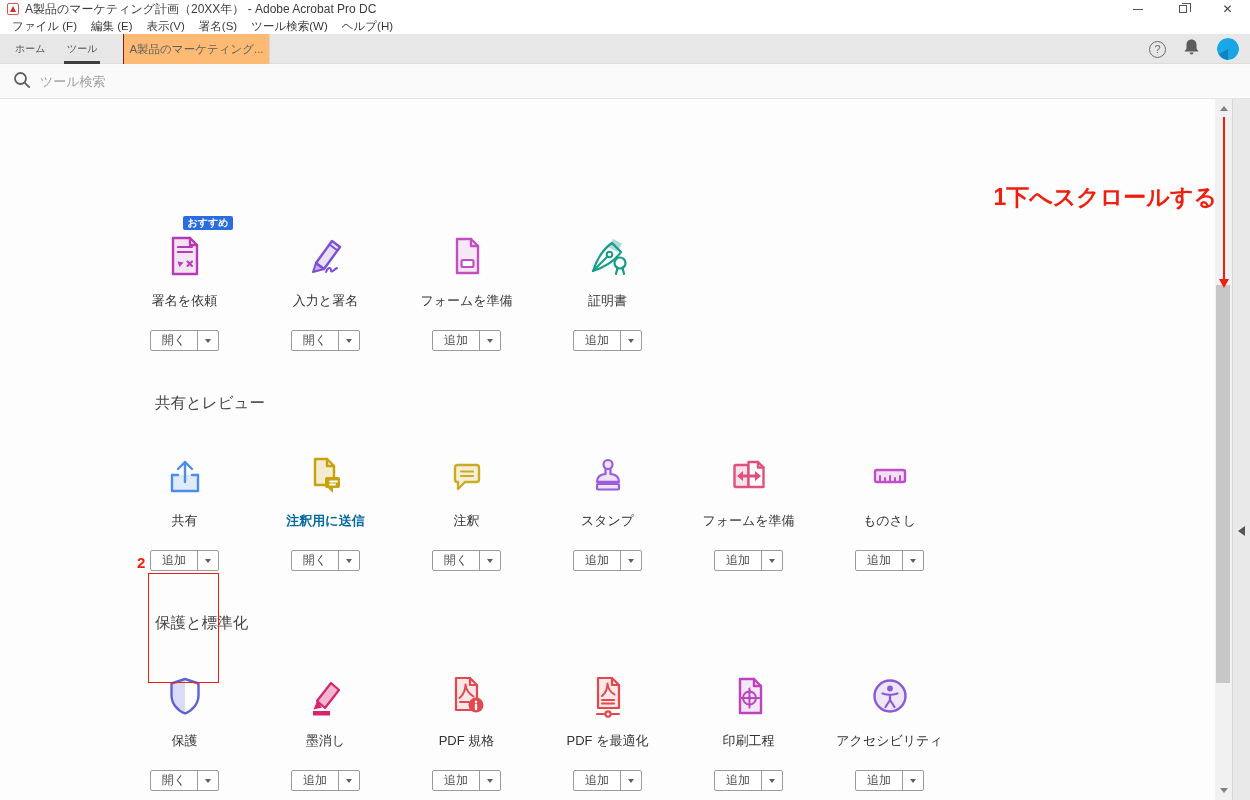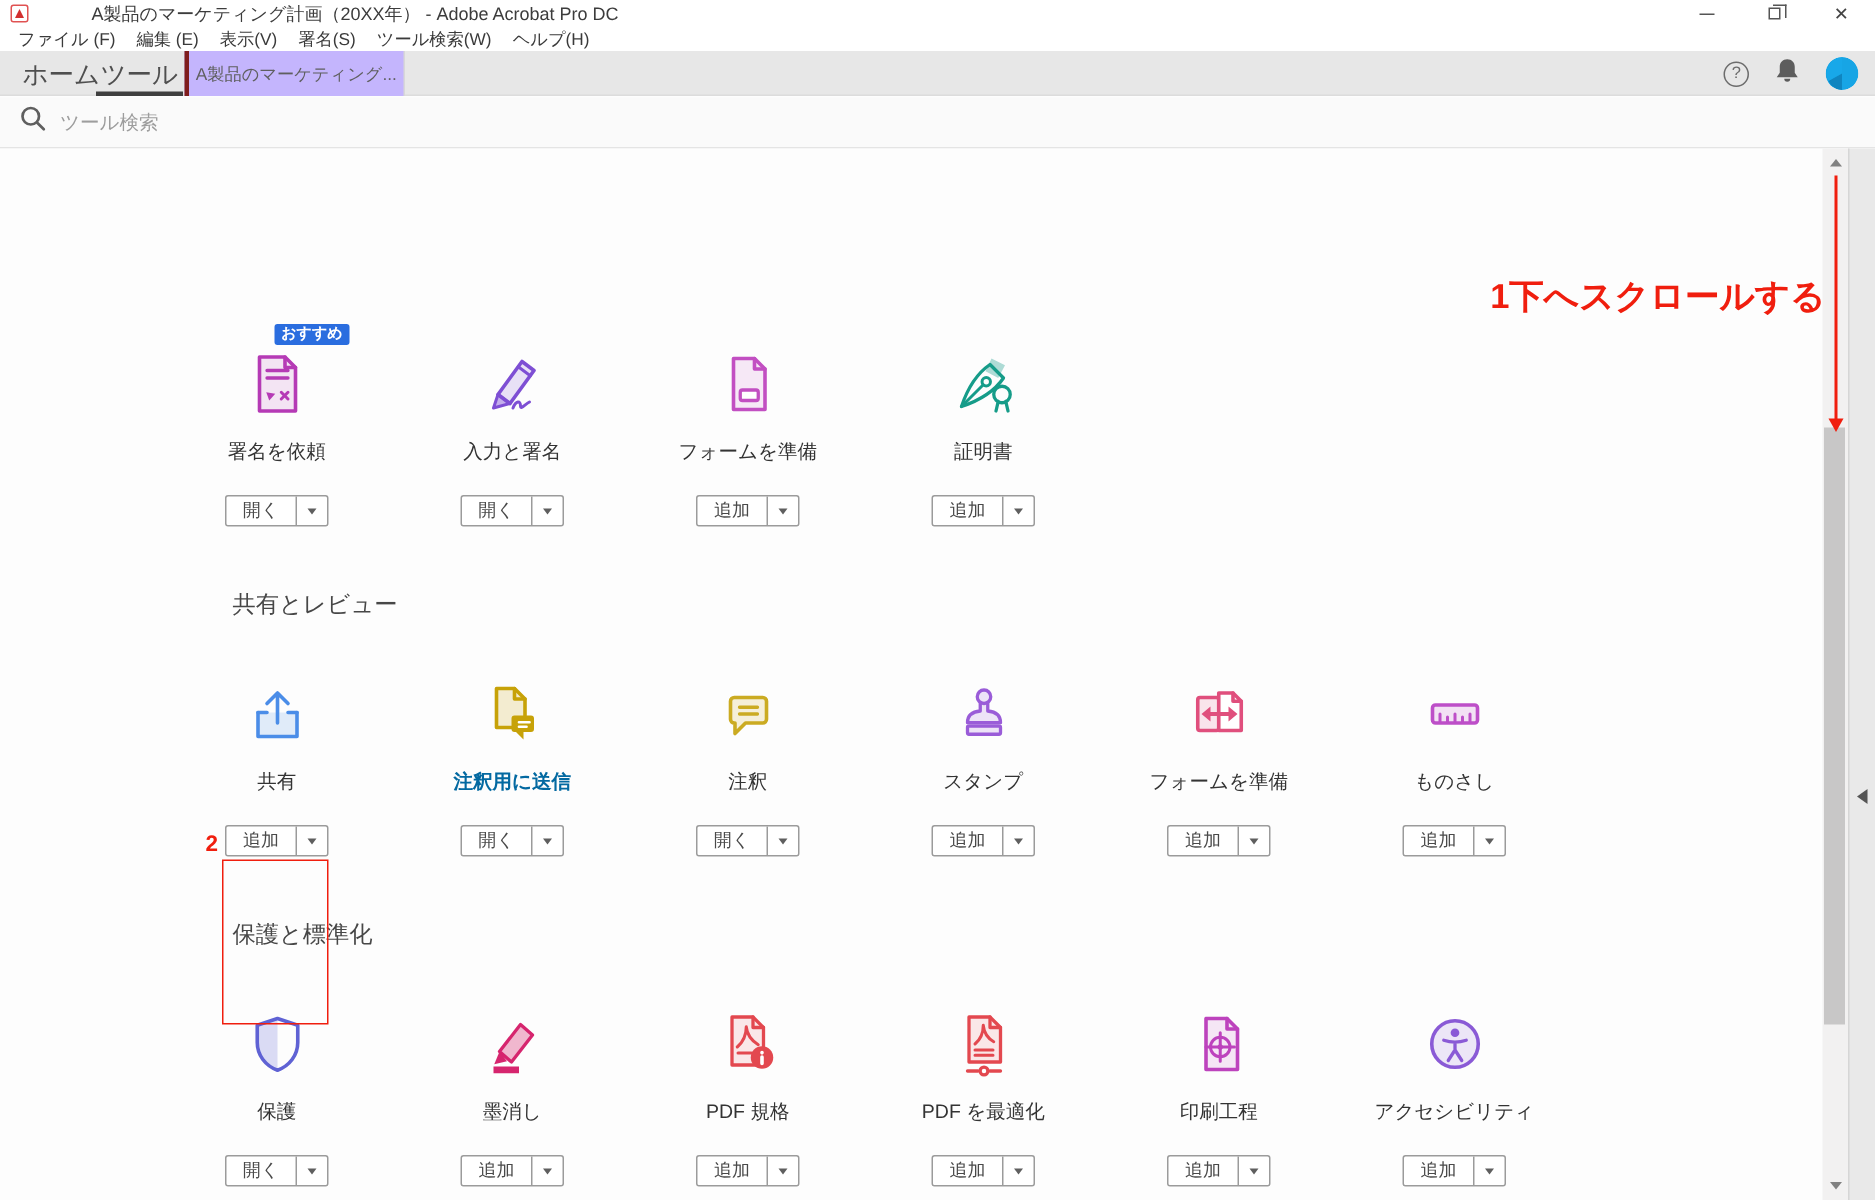--- a/index.html
+++ b/index.html
@@ -2,51 +2,51 @@
 <html style="--annot-red: #f01e0e;"><head>
 <meta charset="utf-8">
 <style>
   * { margin:0; padding:0; box-sizing:border-box; }
   html,body { width:1250px; height:800px; overflow:hidden; }
   body {
     font-family:"Liberation Sans","DejaVu Sans",sans-serif;
     background:#fdfdfd; position:relative; color:#333;
   }
   
-  .titlebar { position:absolute; top:0; left:0; right:0; height:18px; background:#fff; display:flex; align-items:center; padding-left:7px;gap:36px; }
+  .titlebar { position:absolute; top:0; left:0; right:0; height:18px; background:#fff; display:flex; align-items:center; padding-left:7px; }
   .app-icon { width:12px; height:12px; border:1px solid #e05252; border-radius:2px; background:#fff; position:relative; margin-right:6px; flex:0 0 auto;}
   .app-icon::after { content:""; position:absolute; left:2px; top:2px; border-left:3px solid transparent; border-right:3px solid transparent; border-top:6px solid #d22f2f; transform:rotate(180deg); }
   .title-text { font-size:12px; color:#3c3c3c; }
   .win-controls { position:absolute; right:0; top:0; height:18px; display:flex; }
   .win-btn { width:45px; height:18px; display:flex; align-items:center; justify-content:center; color:#444; }
   .glyph-min { width:10px; height:1px; background:#555; display:block; }
   .glyph-restore { width:8px; height:8px; border:1px solid #555; position:relative; background:#fff; }
   .glyph-restore::before { content:""; position:absolute; left:2px; top:-3px; width:8px; height:8px; border:1px solid #555; border-left:none; border-bottom:none; }
   .glyph-close { font-size:12px; color:#444; line-height:1; }
   
   .menubar { position:absolute; top:18px; left:0; right:0; height:16px; background:#fff; display:flex; align-items:center; padding-left:5px; }
   .menu-item { font-size:11.5px; color:#3a3a3a; padding:0 7px; cursor:default; }
   
   .tabbar { position:absolute; top:34px; left:0; right:0; height:30px; background:#e7e7e7; border-bottom:1px solid #dcdcdc; }
-  .nav-tab { position:absolute; top:0; height:30px; display:flex; align-items:center; font-size:17px; color:#4f4f4f; padding:0 3px; }
+  .nav-tab { position:absolute; top:0; height:30px; display:flex; align-items:center; font-size:10px; color:#4f4f4f; padding:0 3px; }
   .nav-tab.home { left:12px; }
   .nav-tab.tools { left:64px; }
   .nav-tab.active::after { content:""; position:absolute; left:0; right:0; bottom:0; height:3px; background:#3f3f3f; }
-  .doc-tab { position:absolute; left:123px; top:0; width:147px; height:30px; background:#c4b5fd; border-left:3px solid #7f1d1d; border-right:1px solid #d8d8d8; display:flex; align-items:center; justify-content:center; font-size:11.5px; color:#5f5f5f; white-space:nowrap; overflow:hidden; }
+  .doc-tab { position:absolute; left:123px; top:0; width:147px; height:30px; background:#fdba74; border-left:1px solid #7f1d1d; border-right:1px solid #d8d8d8; display:flex; align-items:center; justify-content:center; font-size:11.5px; color:#5f5f5f; white-space:nowrap; overflow:hidden; }
   .tab-right { position:absolute; right:11px; top:0; height:30px; display:flex; align-items:center; gap:17px; }
   .help-circle { width:17px; height:17px; border:1.5px solid #6c6c6c; border-radius:50%; color:#6c6c6c; font-size:11px; display:flex; align-items:center; justify-content:center; }
   .avatar { width:22px; height:22px; border-radius:50%; overflow:hidden; }
   
   .searchbar { position:absolute; top:65px; left:0; right:0; height:34px; background:#fafafa; border-bottom:1px solid #e4e4e4; display:flex; align-items:center; padding-left:13px; }
   .search-input { border:none; outline:none; background:transparent; font-size:13px; color:#333; margin-left:9px; width:400px; font-family:inherit; }
   .search-input::placeholder { color:#9d9d9d; }
   
   .content { position:absolute; top:99px; left:0; right:0; bottom:0; background:#fdfdfd; }
   .section-heading { position:absolute; left:155px; font-size:15.5px; color:#474747; }
-  .tool-row { position:absolute; left:114px; display:flex;gap:16px; }
+  .tool-row { position:absolute; left:114px; display:flex; }
   .tool-cell { width:141px; display:flex; flex-direction:column; align-items:center; position:relative; }
   .tool-badge { position:absolute; top:-16px; left:50%; margin-left:-2px; background:#2a6ddf; color:#fff; font-size:10px; font-weight:bold; padding:1px 5px; border-radius:2px; line-height:12px; white-space:nowrap; }
   .tool-icon { width:48px; height:48px; }
   .tool-icon svg { width:48px; height:48px; display:block; }
   .tool-label { margin-top:12px; font-size:13px; color:#333; line-height:18px; white-space:nowrap; }
   .split-button { margin-top:20px; display:flex; height:21px; border:1px solid #9b9b9b; border-radius:2px; background:#fff; color:#4a4a4a; }
   .sb-main { border:none; background:transparent; font-size:12px; color:#4a4a4a; padding:0 11px; font-family:inherit; line-height:19px; cursor:default; }
   .sb-drop { border:none; border-left:1px solid #9b9b9b; background:transparent; width:21px; display:flex; align-items:center; justify-content:center; cursor:default; }
   .caret-down { width:0; height:0; border-left:3.5px solid transparent; border-right:3.5px solid transparent; border-top:4px solid #5f5f5f; }
   

